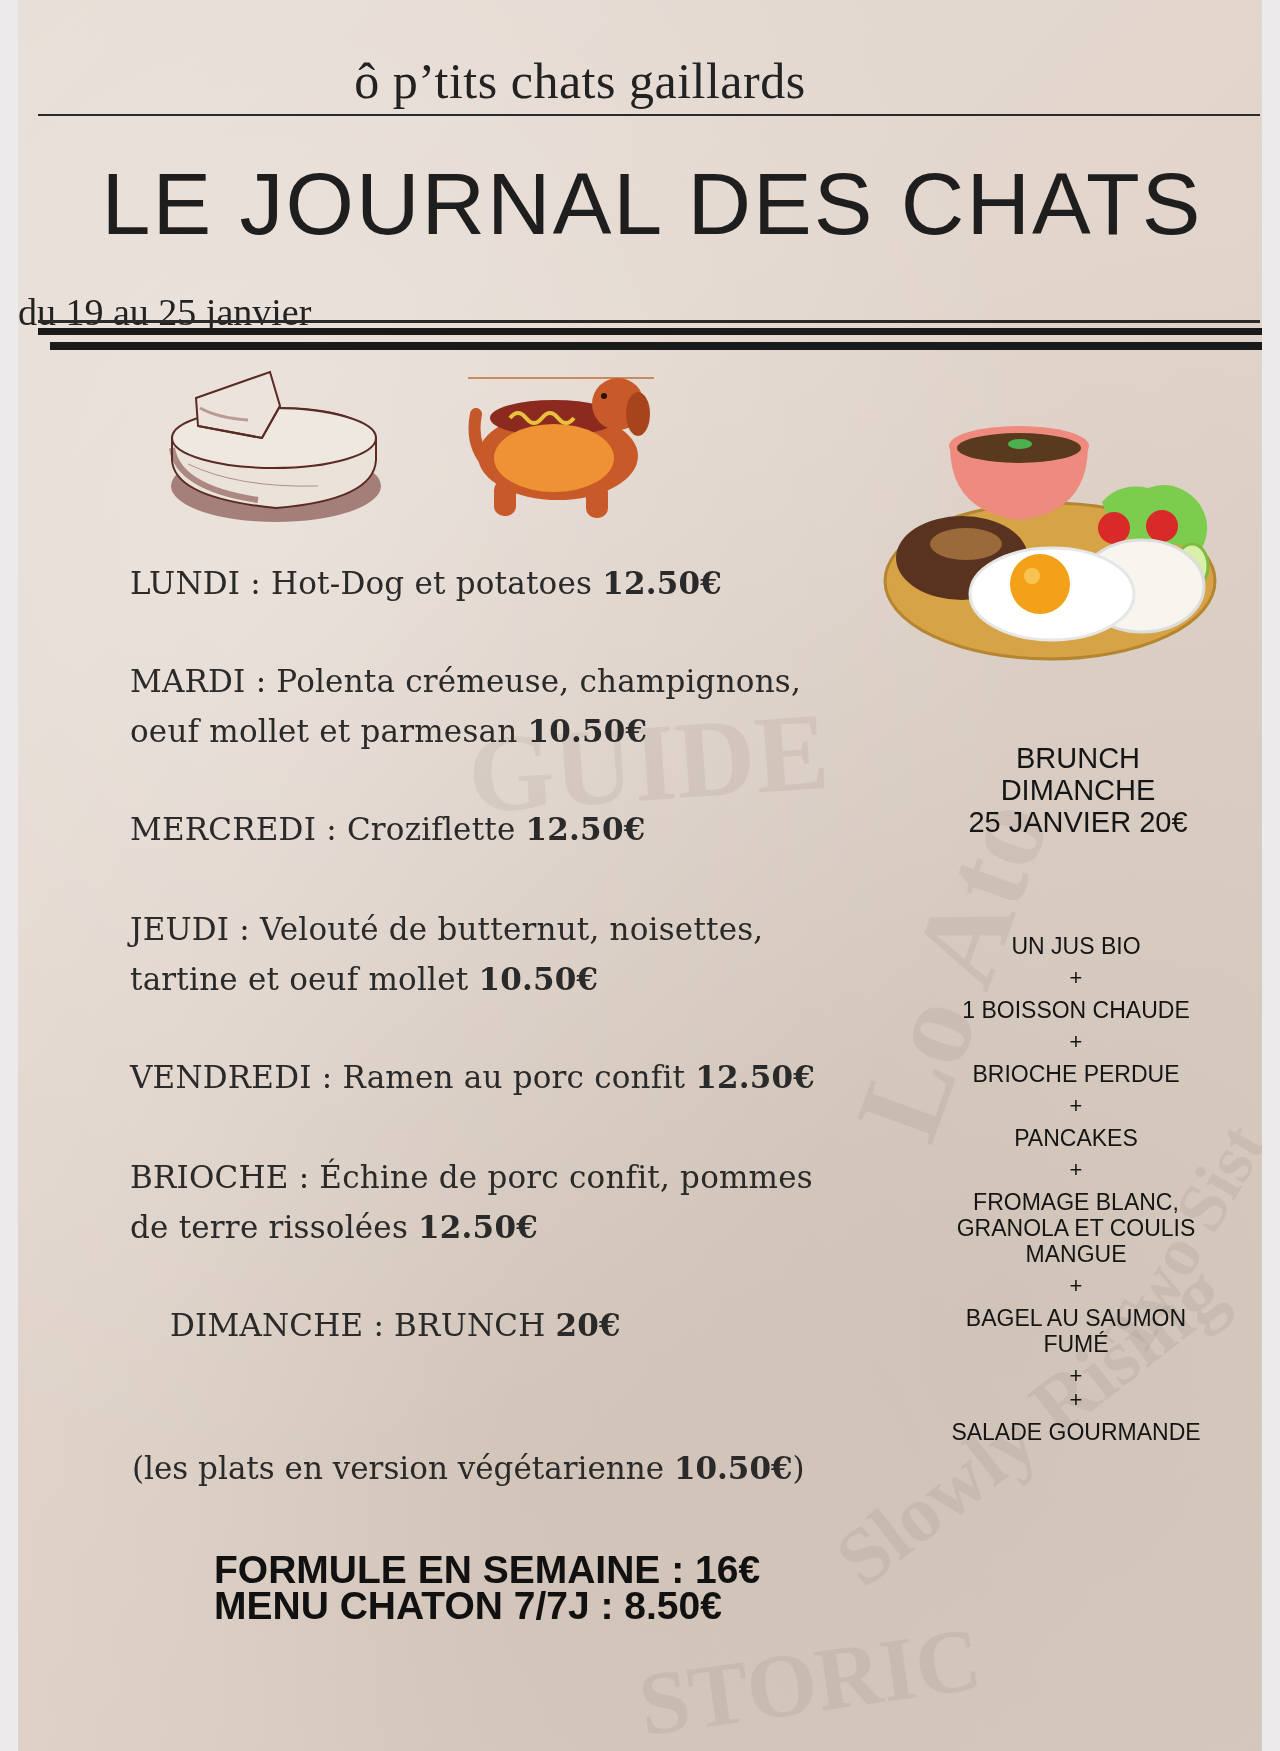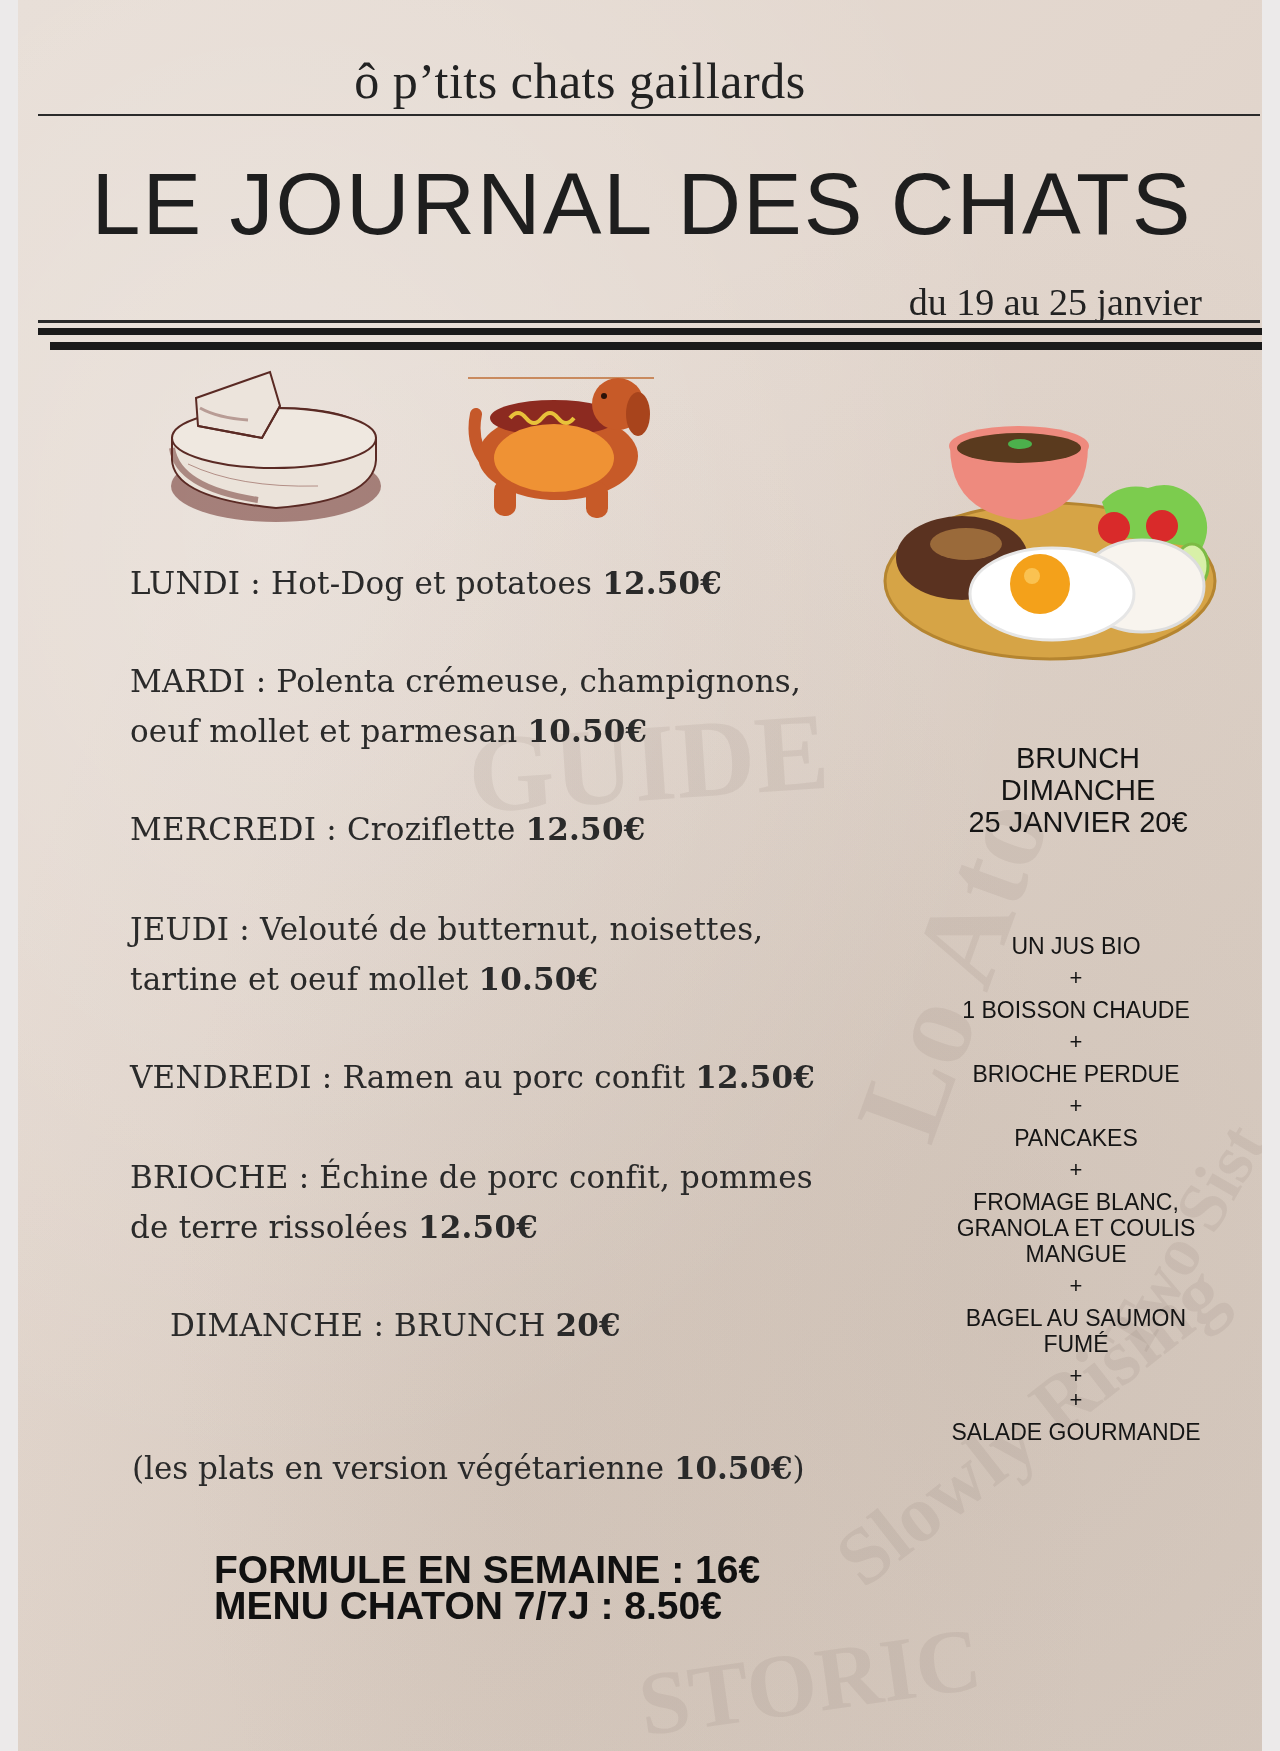--- a/index.html
+++ b/index.html
@@ -30,26 +30,26 @@
   .wm5 { left: 760px; top: 900px; font-size: 120px; transform: rotate(-70deg); }
 
   .brand {
     position: absolute; left: 0; width: 1124px; top: 52px; text-align: center;
     font-family: "Liberation Serif", serif; font-size: 50px; color: #222;
     letter-spacing: 0.5px;
   }
   .rule { position: absolute; background: #2a2a2a; }
   .rule-top { left: 20px; width: 1222px; top: 114px; height: 2px; }
   .title {
-    position: absolute; left: 2px; width: 1244px; top: 160px; text-align: center;
+    position: absolute; left: 12px; width: 1244px; top: 160px; text-align: center;
     font-family: "Liberation Sans", sans-serif; font-size: 88px; color: #1e1e1e;
     letter-spacing: 2px; line-height: 1;
   }
   .dates {
-    position: absolute; left: 0; width: 1184px; top: 280px; text-align: right;
+    position: absolute; left: 0; width: 1184px; top: 290px; text-align: left;
     font-family: "Liberation Serif", serif; font-size: 38px; color: #222;
   }
   .rule-a { left: 20px; width: 1222px; top: 320px; height: 3px; }
   .rule-b { left: 20px; width: 1230px; top: 328px; height: 7px; background:#1a1a1a; }
   .rule-c { left: 32px; width: 1222px; top: 342px; height: 8px; background:#1a1a1a; }
 
   
   .illus { position: absolute; }
   .cheese { left: 140px; top: 368px; width: 230px; height: 160px; }
   .hotdog { left: 448px; top: 374px; width: 196px; height: 150px; }

